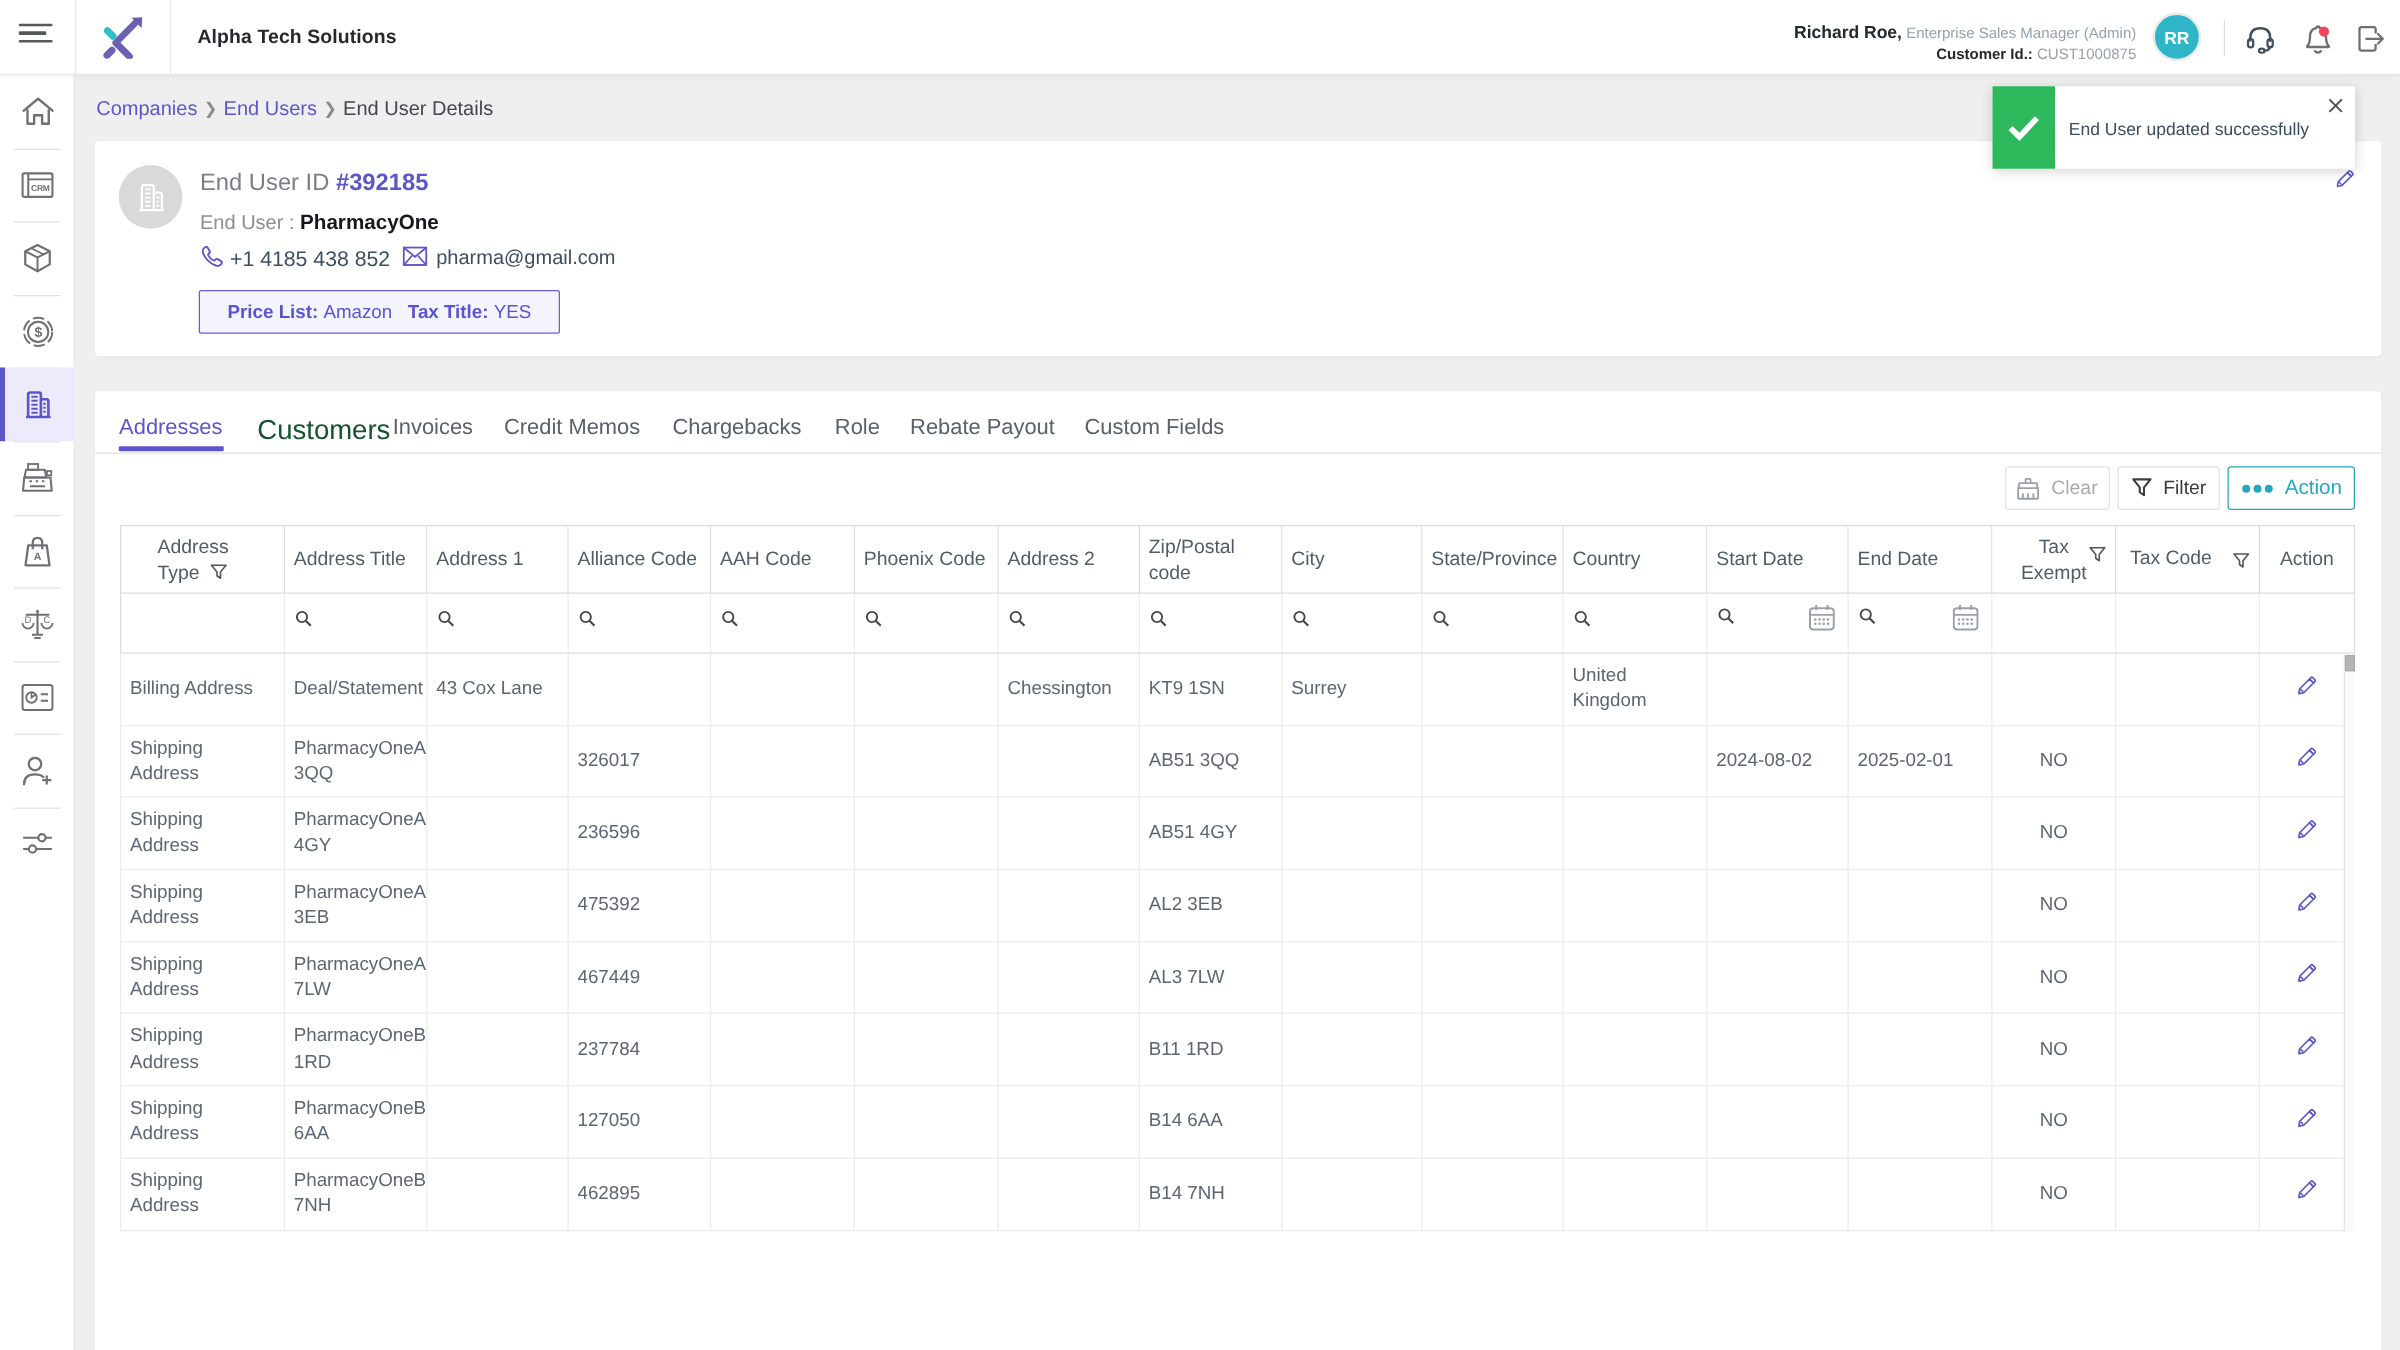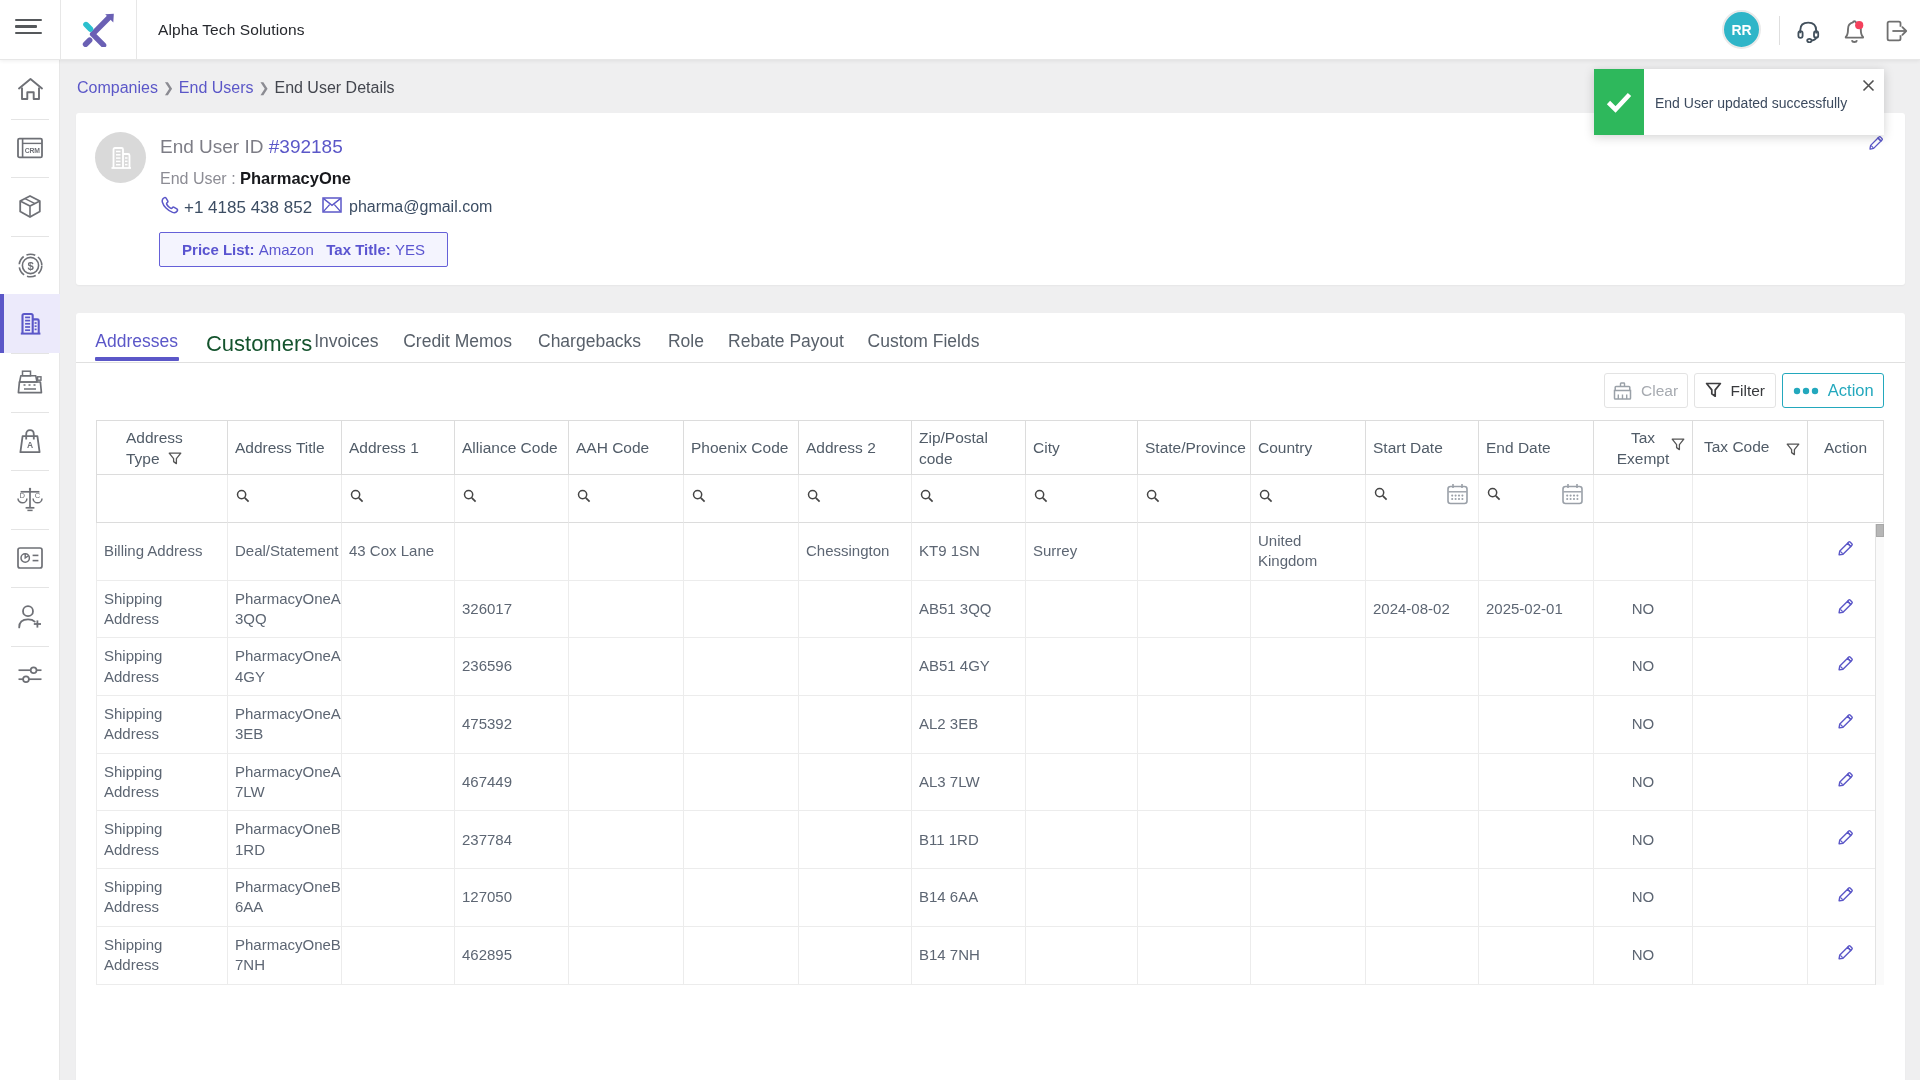--- a/index.html
+++ b/index.html
@@ -23,21 +23,25 @@
   <div style="position:absolute;left:15px;top:25.4px;width:22px;height:2.3px;background:#55585b;border-radius:1px"></div>
   <div style="position:absolute;left:15px;top:32.2px;width:27px;height:2.3px;background:#55585b;border-radius:1px"></div>
   <div style="position:absolute;left:60px;top:0;width:1px;height:60px;background:#e7e7e7"></div>
   <div style="position:absolute;left:136px;top:0;width:1px;height:60px;background:#e7e7e7"></div>
   <div style="position:absolute;left:81px;top:13px"><svg width="34" height="34" viewBox="0 0 34 34">
         <path d="M27.6 5 L11.6 21.2 L22.6 32.2" fill="none" stroke="#6a60b4" stroke-width="5.4" stroke-linecap="round" stroke-linejoin="round"></path>
         <polygon points="24.2,1.2 32.8,0.7 32.3,9.5" fill="#6a60b4"></polygon>
         <line x1="5.0" y1="11.6" x2="9.4" y2="16.0" stroke="#2bc0ce" stroke-width="5.6" stroke-linecap="round"></line>
         <line x1="4.6" y1="31.2" x2="8.6" y2="27.2" stroke="#6a60b4" stroke-width="5.6" stroke-linecap="round"></line>
       </svg></div>
-  <div style="position:absolute;left:158px;top:21px;font-size:15.5px;font-weight:normal;color:#26282d;letter-spacing:0.1px">Alpha Tech Solutions</div>
+  <div style="position:absolute;left:158px;top:21px;font-size:15.5px;font-weight:bold;color:#26282d;letter-spacing:0.1px">Alpha Tech Solutions</div>
+  <div style="position:absolute;right:211px;top:17px;text-align:right;white-space:nowrap">
+    <div style="font-size:12px;color:#97a0ad;line-height:16px"><span style="font-size:14px;font-weight:bold;color:#23282c">Richard Roe,</span> Enterprise Sales Manager (Admin)</div>
+    <div style="font-size:12px;color:#97a0ad;line-height:18px"><span style="font-weight:bold;color:#23282c">Customer Id.:</span> CUST1000875</div>
+  </div>
   <div style="position:absolute;left:1722px;top:10px;width:39px;height:39px;border-radius:50%;background:#2fb5c8;border:2px solid #eaeaea;color:#fff;font-size:14px;font-weight:bold;display:flex;align-items:center;justify-content:center">RR</div>
   <div style="position:absolute;left:1779px;top:16px;width:1px;height:29px;background:#dedede"></div>
   <div style="position:absolute;left:1797px;top:20px"><svg width="23" height="23" viewBox="0 0 23 23">
         <path d="M3.2 13.2 V10.4 Q3.2 2.6 11.2 2.6 Q19.2 2.6 19.2 10.4 V13.4" fill="none" stroke="#42505c" stroke-width="1.9"></path>
         <rect x="1.4" y="11.2" width="4.2" height="6.6" rx="2.1" fill="none" stroke="#42505c" stroke-width="1.8"></rect>
         <rect x="17" y="11.2" width="4.2" height="6.6" rx="2.1" fill="none" stroke="#42505c" stroke-width="1.8"></rect>
         <path d="M19.2 16.6 Q19.2 20.4 14.4 20.6" fill="none" stroke="#42505c" stroke-width="1.8"></path>
         <ellipse cx="12.4" cy="20.6" rx="2.2" ry="1.7" fill="none" stroke="#42505c" stroke-width="1.8"></ellipse>
       </svg></div>
   <div style="position:absolute;left:1842px;top:19px"><svg width="25" height="25" viewBox="0 0 25 25">
@@ -186,21 +190,21 @@
           <line x1="9" y1="10.8" x2="13.5" y2="10.8"></line>
           <line x1="9" y1="14.1" x2="13.5" y2="14.1"></line>
           <line x1="9" y1="17.4" x2="13.5" y2="17.4"></line>
           <line x1="9" y1="20.7" x2="13.5" y2="20.7"></line>
           <line x1="18" y1="14" x2="20.5" y2="14"></line>
           <line x1="18" y1="17.3" x2="20.5" y2="17.3"></line>
           <line x1="18" y1="20.6" x2="20.5" y2="20.6"></line>
         </g>
       </svg>
     </div>
-  <div style="position:absolute;left:84px;top:23px;font-size:19px;color:#7d7d86">End User ID <span style="font-weight:normal;color:#5b57c8">#392185</span></div>
+  <div style="position:absolute;left:84px;top:23px;font-size:19px;color:#7d7d86">End User ID <span style="font-weight:bold;color:#5b57c8">#392185</span></div>
   <div style="position:absolute;left:84px;top:56px;font-size:16px;color:#8c8c94">End User : <span style="font-weight:bold;color:#17181c;font-size:16.5px">PharmacyOne</span></div>
   <div style="position:absolute;left:85px;top:83px"><svg width="18" height="18" viewBox="0 0 18 18">
         <path d="M3.0 1.8 Q4.3 1.0 5.1 2.2 L6.7 4.8 Q7.3 5.9 6.2 6.7 Q5.2 7.4 5.8 8.5 Q7.2 10.9 9.5 12.2 Q10.6 12.8 11.3 11.8 Q12.1 10.7 13.2 11.3 L15.8 12.9 Q17 13.7 16.2 15 Q14.6 17.6 11.6 16.4 Q7.8 15 5.0 12.1 Q2.3 9.3 1.4 6.2 Q0.6 3.2 3.0 1.8 Z" fill="none" stroke="#5b57c8" stroke-width="1.5"></path>
       </svg></div>
   <div style="position:absolute;left:108px;top:85px;font-size:17px;color:#3c4d63">+1 4185 438 852</div>
   <div style="position:absolute;left:246px;top:84px"><svg width="20" height="16" viewBox="0 0 20 16">
         <rect x="1" y="1" width="18" height="14" fill="none" stroke="#5b57c8" stroke-width="1.5"></rect>
         <path d="M1.6 1.6 L10 8.4 L18.4 1.6 M1.6 14.4 L7.6 7.6 M18.4 14.4 L12.4 7.6" fill="none" stroke="#5b57c8" stroke-width="1.4"></path>
       </svg></div>
   <div style="position:absolute;left:273px;top:85px;font-size:16px;color:#3c4d63">pharma@gmail.com</div>

